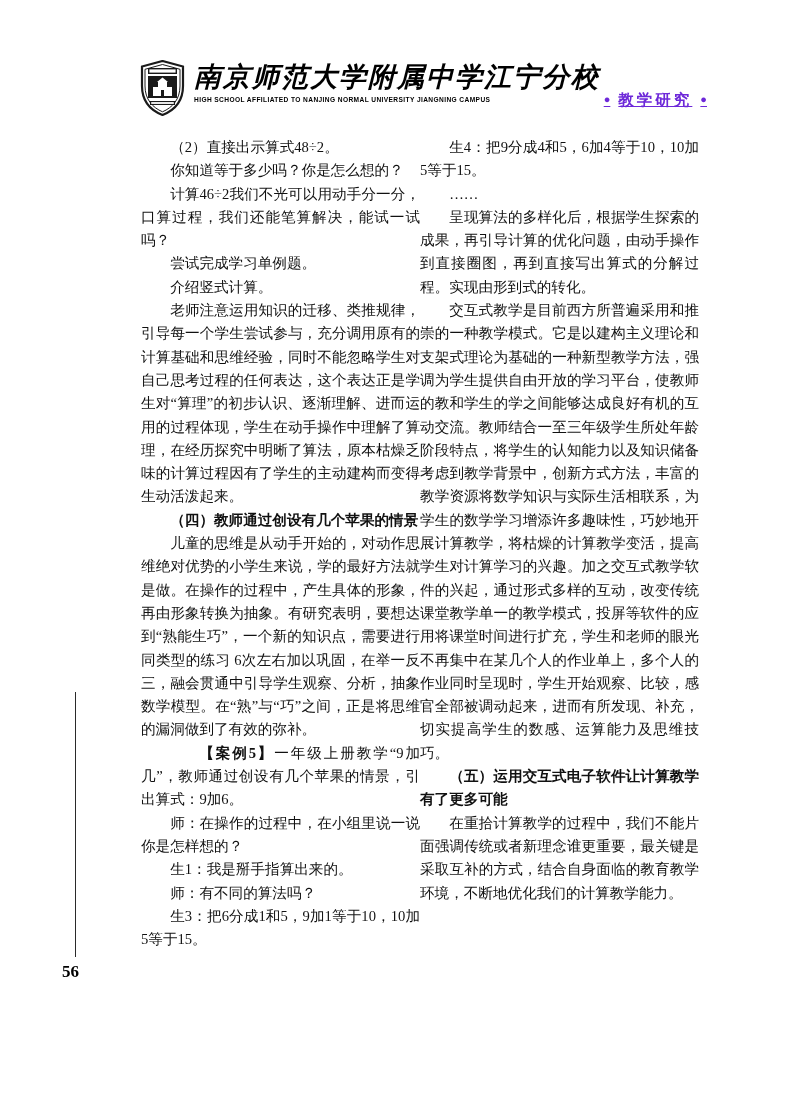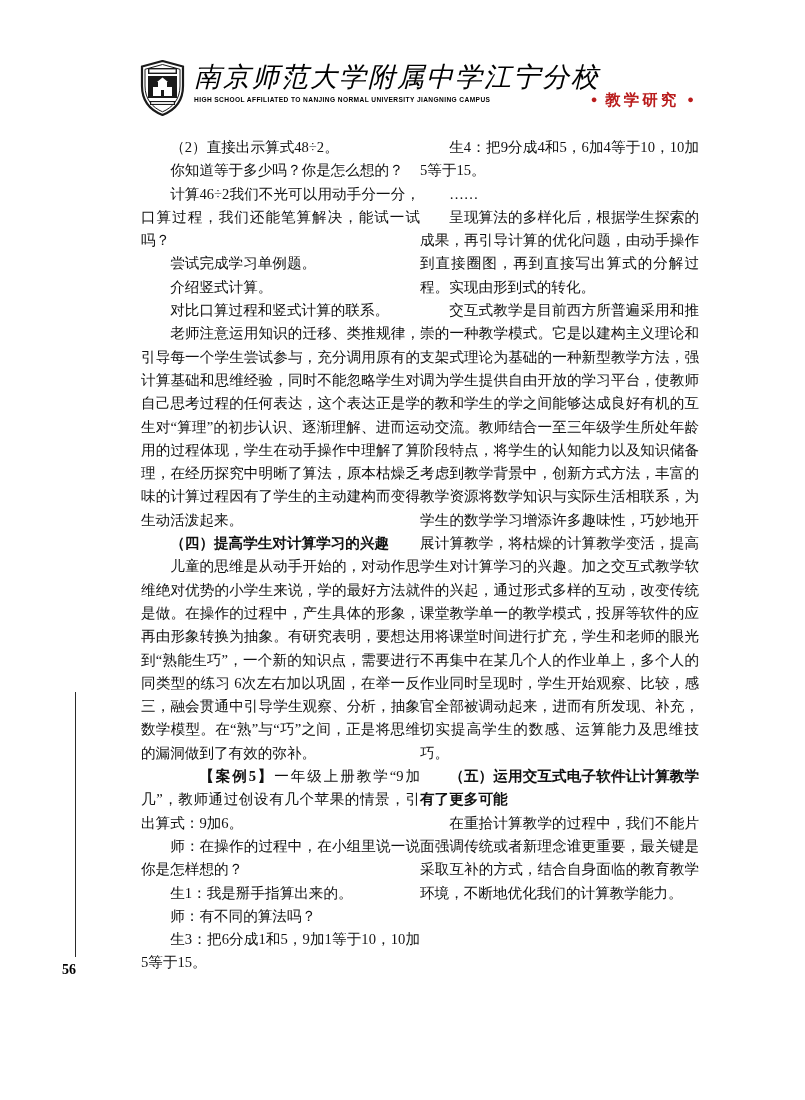--- a/index.html
+++ b/index.html
@@ -10,32 +10,32 @@
     font-family:"Liberation Serif","DejaVu Serif",serif;
     color:#111;
     overflow:hidden;
     margin:0 auto;
   }
   
   .header{position:absolute;left:140px;top:58px;width:575px;height:62px;}
   .logo{position:absolute;left:0;top:2px;width:45px;height:56px;}
   .school-block{position:absolute;left:54px;top:2px;width:420px;}
   .school-name{
-    font-size:27px;font-weight:normal;letter-spacing:2px;
+    font-size:27px;font-weight:bold;letter-spacing:2px;
     font-style:italic;white-space:nowrap;line-height:34px;color:#000;
   }
   .school-name-en{
     font-size:6.6px;font-weight:bold;letter-spacing:.4px;
     color:#000;white-space:nowrap;margin-top:2px;
     font-family:"Liberation Sans","DejaVu Sans",sans-serif;
   }
   .section-label{
-    position:absolute;right:13px;top:32px;
+    position:absolute;right:0;top:32px;
     font-size:15.5px;font-weight:bold;letter-spacing:3px;
-    white-space:nowrap;color:#b91c1c;
+    white-space:nowrap;color:#6d28d9;text-decoration:underline;
   }
   .hdr-dot{font-size:11px;vertical-align:2px;letter-spacing:0;padding:0 8px;}
   
   .columns{
     position:absolute;left:141px;top:136px;width:571px;
     display:flex;
   }
   .col{
     width:279px;
     font-size:14.6px;line-height:23.3px;
@@ -45,21 +45,21 @@
   .para.indent{text-indent:2em;}
   .para.bold{font-weight:bold;}
   .para b{font-weight:bold;margin-left:29px;}
   
   .fold-line{
     position:absolute;left:75px;top:692px;width:1px;height:265px;
     background:#2a2a2a;
   }
   .page-number{
     position:absolute;left:62px;top:962px;
-    font-size:14px;font-weight:bold;color:#000;
+    font-size:17px;font-weight:bold;color:#000;
   }
 </style>
 </head>
 <body>
 
 <div class="page">
 
   <div class="header">
     <svg class="logo" viewBox="0 0 45 56" xmlns="http://www.w3.org/2000/svg">
       <path d="M22.5 1 L43 6.5 V26 C43 41.5 34 50.5 22.5 55 C11 50.5 2 41.5 2 26 V6.5 Z" fill="#ffffff" stroke="#1a1a1a" stroke-width="2.2"></path>
@@ -83,23 +83,22 @@
     </div>
   </div>
 
   <div class="columns">
     <div class="col">
         <p class="para indent">（2）直接出示算式48÷2。</p>
         <p class="para indent">你知道等于多少吗？你是怎么想的？</p>
         <p class="para indent">计算46÷2我们不光可以用动手分一分，口算过程，我们还能笔算解决，能试一试吗？</p>
         <p class="para indent">尝试完成学习单例题。</p>
         <p class="para indent">介绍竖式计算。</p>
-        <p class="para indent">对比口算过程和竖式计算的联系。</p>
         <p class="para indent">老师注意运用知识的迁移、类推规律，引导每一个学生尝试参与，充分调用原有的计算基础和思维经验，同时不能忽略学生对自己思考过程的任何表达，这个表达正是学生对“算理”的初步认识、逐渐理解、进而运用的过程体现，学生在动手操作中理解了算理，在经历探究中明晰了算法，原本枯燥乏味的计算过程因有了学生的主动建构而变得生动活泼起来。</p>
-        <p class="para indent bold">（四）提高学生对计算学习的兴趣</p>
+        <p class="para indent bold">（四）教师通过创设有几个苹果的情景</p>
         <p class="para indent">儿童的思维是从动手开始的，对动作思维绝对优势的小学生来说，学的最好方法就是做。在操作的过程中，产生具体的形象，再由形象转换为抽象。有研究表明，要想达到“熟能生巧”，一个新的知识点，需要进行同类型的练习 6次左右加以巩固，在举一反三，融会贯通中引导学生观察、分析，抽象数学模型。在“熟”与“巧”之间，正是将思维的漏洞做到了有效的弥补。</p>
         <p class="para indent"><b>【案例5】</b>一年级上册教学“9加几”，教师通过创设有几个苹果的情景，引出算式：9加6。</p>
         <p class="para indent">师：在操作的过程中，在小组里说一说你是怎样想的？</p>
         <p class="para indent">生1：我是掰手指算出来的。</p>
         <p class="para indent">师：有不同的算法吗？</p>
         <p class="para indent">生3：把6分成1和5，9加1等于10，10加5等于15。</p>
       </div>
     <div class="col">
         <p class="para indent">生4：把9分成4和5，6加4等于10，10加5等于15。</p>
         <p class="para indent">……</p>

